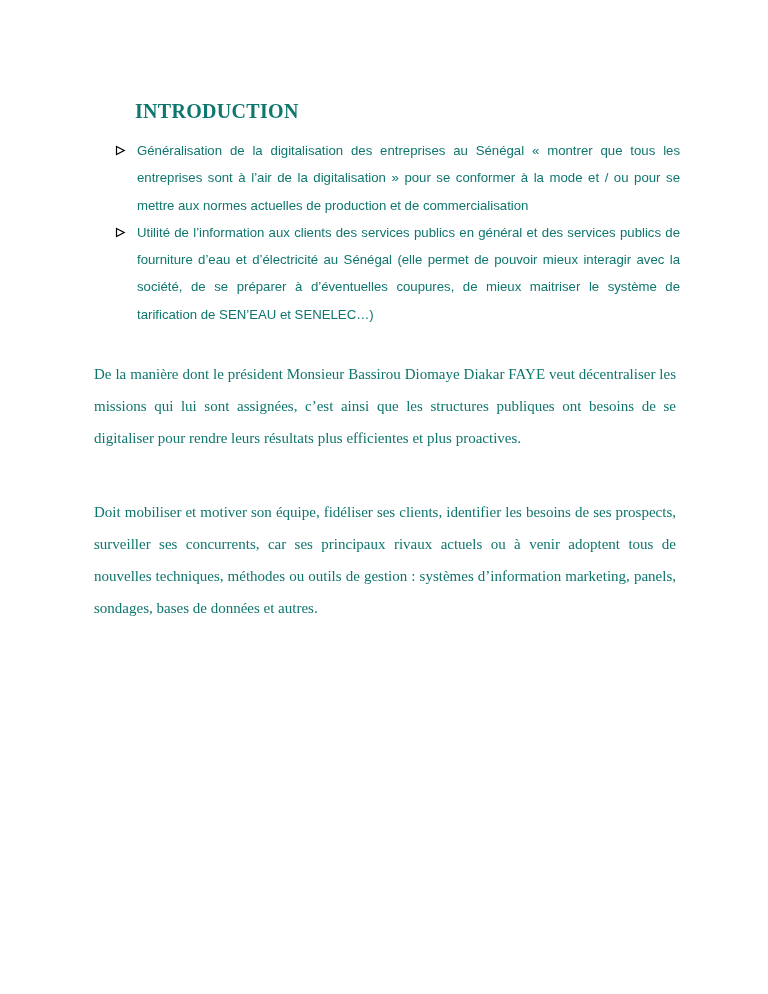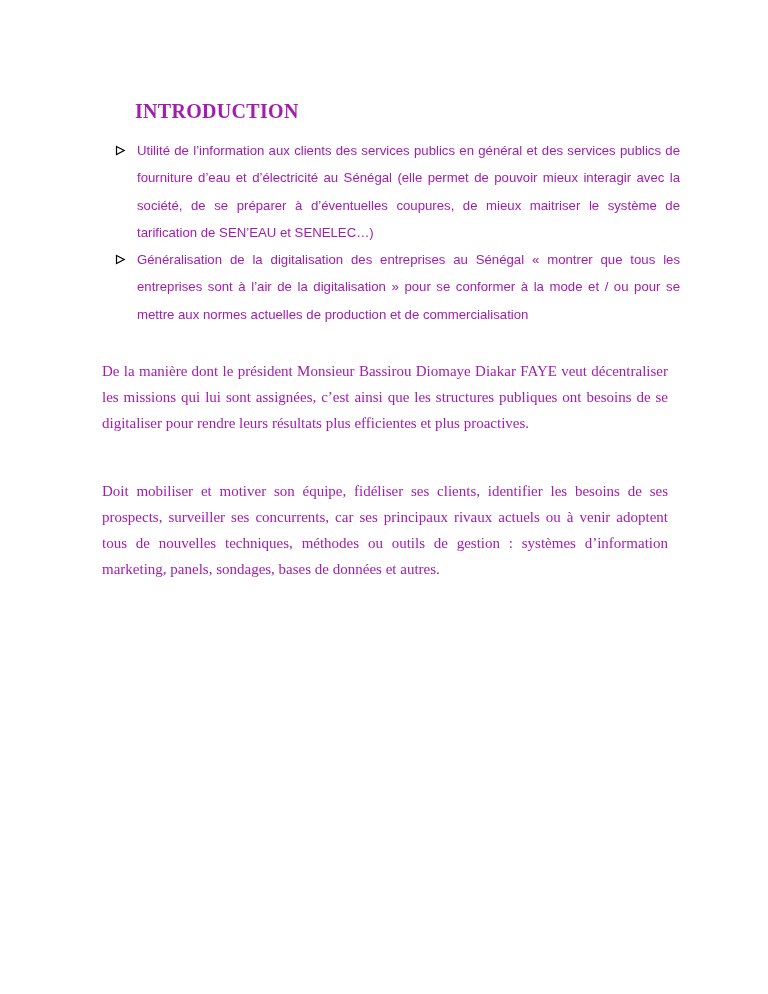--- a/index.html
+++ b/index.html
@@ -6,21 +6,21 @@
     margin: 0;
     padding: 0;
     background: #ffffff;
   }
   .page {
     position: relative;
     width: 768px;
     height: 994px;
     margin: 0 auto;
     background: #ffffff;
-    color: #a21caf;
+    color: #0f766e;
     box-sizing: border-box;
     padding: 100px 88px 40px 90px;
     overflow: hidden;
     font-family: "Liberation Sans", sans-serif;
   }
   .doc-title {
     font-family: "Liberation Serif", serif;
     font-size: 20px;
     font-weight: bold;
     letter-spacing: 0.3px;
@@ -45,23 +45,23 @@
   }
   .bullet-marker svg {
     display: block;
   }
   .bullet-text {
     flex: 1 1 auto;
   }
   .para {
     font-family: "Liberation Serif", serif;
     font-size: 15px;
-    line-height: 26px;
+    line-height: 32px;
     text-align: justify;
-    margin: 12px;
+    margin: 4px;
   }
   .para.first {
     margin-top: 30px;
   }
   .para + .para {
     margin-top: 42px;
   }
 </style>
 </head>
 <body>
@@ -72,30 +72,30 @@
 
   <ul class="bullet-list">
 
 
     <li class="bullet-item">
       <span class="bullet-marker">
         <svg width="11" height="11" viewBox="0 0 11 11" aria-hidden="true">
           <path d="M1.5 1.5 L9.2 5.5 L1.5 9.5 Z" fill="none" stroke="#000000" stroke-width="1.2" stroke-linejoin="miter"></path>
         </svg>
       </span>
-      <span class="bullet-text">Utilité de l’information aux clients des services publics en général et des services publics de fourniture d’eau et d’électricité au Sénégal (elle permet de pouvoir mieux interagir avec la société, de se préparer à d’éventuelles coupures, de mieux maitriser le système de tarification de SEN’EAU et SENELEC…)</span>
+      <span class="bullet-text">Généralisation de la digitalisation des entreprises au Sénégal « montrer que tous les entreprises sont à l’air de la digitalisation » pour se conformer à la mode et / ou pour se mettre aux normes actuelles de production et de commercialisation</span>
     </li>
 
     <li class="bullet-item">
       <span class="bullet-marker">
         <svg width="11" height="11" viewBox="0 0 11 11" aria-hidden="true">
           <path d="M1.5 1.5 L9.2 5.5 L1.5 9.5 Z" fill="none" stroke="#000000" stroke-width="1.2" stroke-linejoin="miter"></path>
         </svg>
       </span>
-      <span class="bullet-text">Généralisation de la digitalisation des entreprises au Sénégal « montrer que tous les entreprises sont à l’air de la digitalisation » pour se conformer à la mode et / ou pour se mettre aux normes actuelles de production et de commercialisation</span>
+      <span class="bullet-text">Utilité de l’information aux clients des services publics en général et des services publics de fourniture d’eau et d’électricité au Sénégal (elle permet de pouvoir mieux interagir avec la société, de se préparer à d’éventuelles coupures, de mieux maitriser le système de tarification de SEN’EAU et SENELEC…)</span>
     </li>
 
   </ul>
 
   <p class="para first">De la manière dont le président Monsieur Bassirou Diomaye Diakar FAYE veut décentraliser les missions qui lui sont assignées, c’est ainsi que les structures publiques ont besoins de se digitaliser pour rendre leurs résultats plus efficientes et plus proactives.</p>
 
   <p class="para">Doit mobiliser et motiver son équipe, fidéliser ses clients, identifier les besoins de ses prospects, surveiller ses concurrents, car ses principaux rivaux actuels ou à venir adoptent tous de nouvelles techniques, méthodes ou outils de gestion : systèmes d’information marketing, panels, sondages, bases de données et autres.</p>
 
 </div>
 

